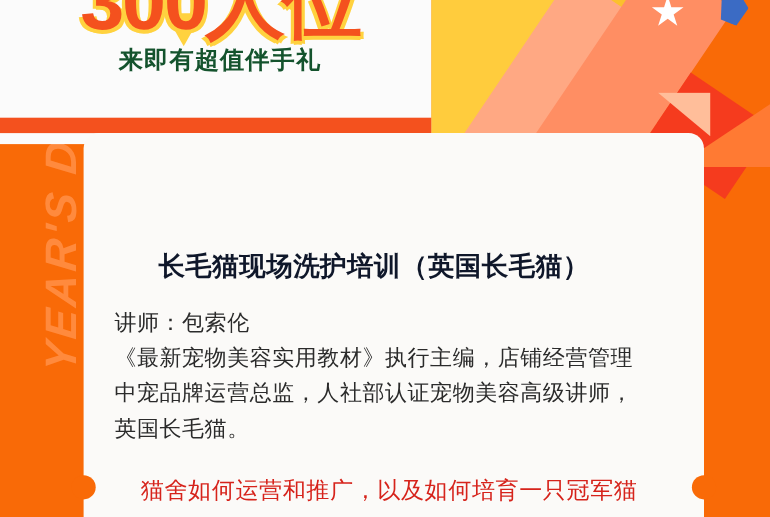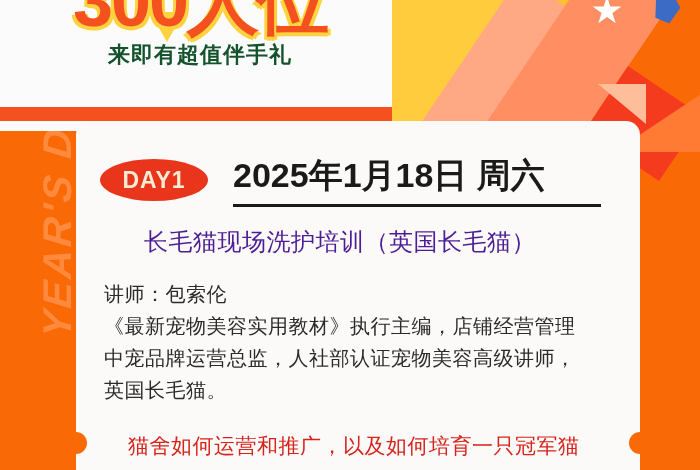--- a/index.html
+++ b/index.html
@@ -202,22 +202,22 @@
     left: 133px; top: 49px;
     width: 368px; height: 3px;
     background: #1A1A1A;
   }
 
   
   .session-title {
     position: absolute;
     left: 144px; top: 226px;
     font-size: 24px;
-    font-weight: normal;
-    color: #4c1d95;
+    font-weight: bold;
+    color: #0f172a;
     letter-spacing: 0.5px;
     white-space: nowrap;
     text-align: center;
   }
 
   
   .body-block {
     position: absolute;
     left: 104px; top: 278px;
     width: 512px;
@@ -262,25 +262,20 @@
 
   <div class="top-white">
     <div class="promo-bubble"></div>
     <div class="promo-big">300人位</div>
     <div class="promo-sub">来即有超值伴手礼</div>
   </div>
   <div class="top-rule"></div>
 
   <div class="card"></div>
 
-  <div class="row-date">
-    <div class="day-badge">DAY1</div>
-    <div class="date-text">2025年1月18日 周六</div>
-    <div class="date-underline"></div>
-  </div>
 
   <div class="session-title">长毛猫现场洗护培训（英国长毛猫）</div>
 
   <div class="body-block">
     <div class="body-line">讲师：包索伦</div>
     <div class="body-line">《最新宠物美容实用教材》执行主编，店铺经营管理</div>
     <div class="body-line">中宠品牌运营总监，人社部认证宠物美容高级讲师，</div>
     <div class="body-line">英国长毛猫。</div>
   </div>
 

